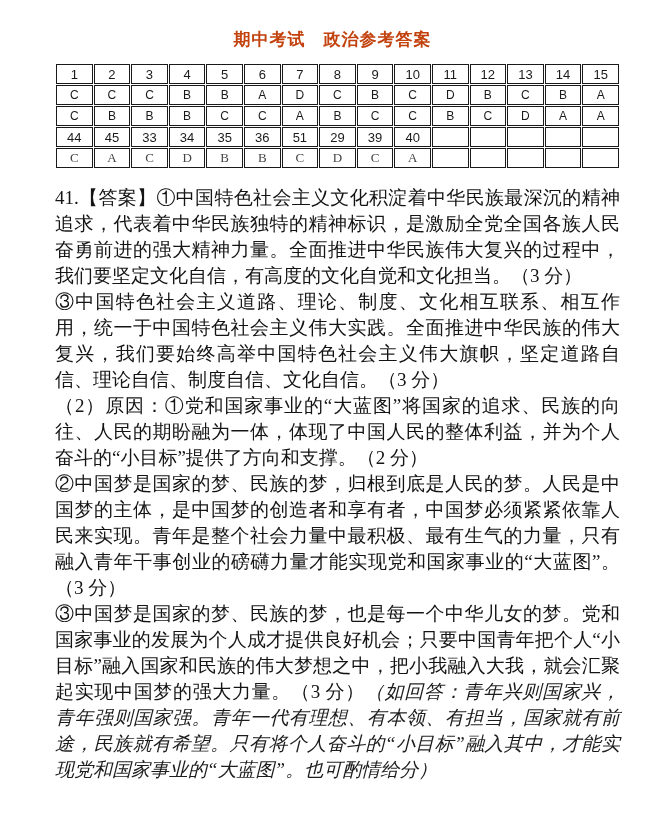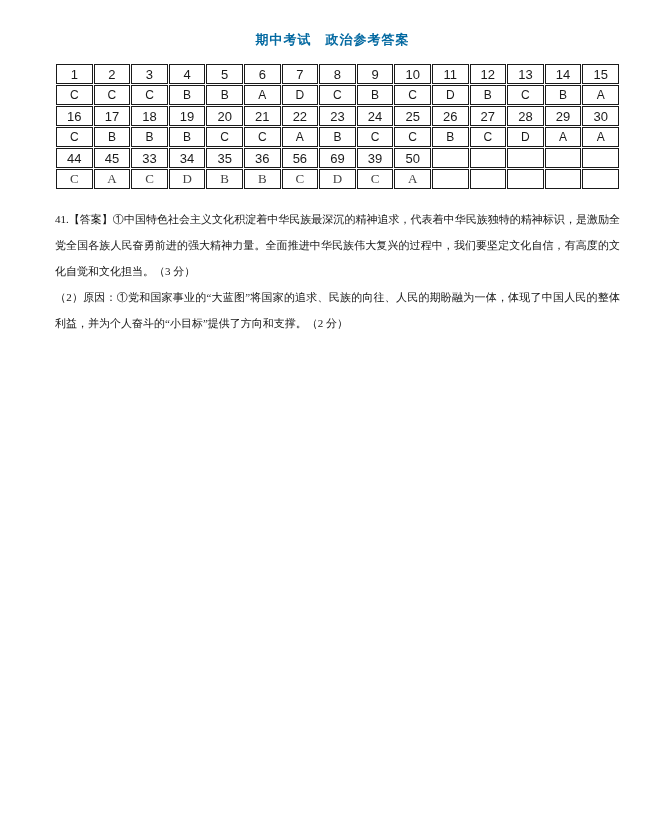--- a/index.html
+++ b/index.html
@@ -13,24 +13,24 @@
     height: 835px;
     background: #ffffff;
     overflow: hidden;
     font-family: "Liberation Serif", "DejaVu Serif", serif;
     color: #111111;
   }
   .doc-title {
     margin: 0;
     padding-top: 30px;
     text-align: center;
-    font-size: 13px;
+    font-size: 17px;
     line-height: 20px;
     font-weight: bold;
-    color: #0369a1;
+    color: #c2410c;
     letter-spacing: 1px;
     font-family: "Liberation Sans", "DejaVu Sans", sans-serif;
   }
   table.answer-table {
     border-collapse: separate;
     border-spacing: 1px;
     table-layout: fixed;
     width: 565px;
     margin: 13px 0 0 55px;
   }
@@ -53,21 +53,21 @@
     color: #1a1a1a;
   }
   td.ans2 {
     font-family: "Liberation Serif", "DejaVu Serif", serif;
     font-size: 13px;
     color: #444444;
   }
   .answer-text {
     margin: 16px 45px 0 55px;
     width: 565px;
-    font-size: 11px;
+    font-size: 19px;
     line-height: 26px;
     text-align: justify;
     color: #141414;
     font-family: Liberation Serif, serif;
   }
   .answer-text p {
     margin: 0;
     padding: 0;
   }
   .normal { font-style: normal; }
@@ -112,37 +112,20 @@
           <td class="ans">C</td>
           <td class="ans">B</td>
           <td class="ans">C</td>
           <td class="ans">D</td>
           <td class="ans">B</td>
           <td class="ans">C</td>
           <td class="ans">B</td>
           <td class="ans">A</td>
         </tr>
         <tr>
-          <td class="num">16</td>
-          <td class="num">17</td>
-          <td class="num">18</td>
-          <td class="num">19</td>
-          <td class="num">20</td>
-          <td class="num">21</td>
-          <td class="num">22</td>
-          <td class="num">23</td>
-          <td class="num">24</td>
-          <td class="num">25</td>
-          <td class="num">26</td>
-          <td class="num">27</td>
-          <td class="num">28</td>
-          <td class="num">29</td>
-          <td class="num">30</td>
-        </tr>
-        <tr>
           <td class="ans">C</td>
           <td class="ans">B</td>
           <td class="ans">B</td>
           <td class="ans">B</td>
           <td class="ans">C</td>
           <td class="ans">C</td>
           <td class="ans">A</td>
           <td class="ans">B</td>
           <td class="ans">C</td>
           <td class="ans">C</td>
@@ -152,24 +135,24 @@
           <td class="ans">A</td>
           <td class="ans">A</td>
         </tr>
         <tr>
           <td class="num">44</td>
           <td class="num">45</td>
           <td class="num">33</td>
           <td class="num">34</td>
           <td class="num">35</td>
           <td class="num">36</td>
-          <td class="num">56</td>
-          <td class="num">69</td>
+          <td class="num">51</td>
+          <td class="num">29</td>
           <td class="num">39</td>
-          <td class="num">50</td>
+          <td class="num">40</td>
           <td class="num"></td>
           <td class="num"></td>
           <td class="num"></td>
           <td class="num"></td>
           <td class="num"></td>
         </tr>
         <tr>
           <td class="ans2">C</td>
           <td class="ans2">A</td>
           <td class="ans2">C</td>
@@ -184,15 +167,18 @@
           <td class="ans2"></td>
           <td class="ans2"></td>
           <td class="ans2"></td>
           <td class="ans2"></td>
         </tr>
       </tbody>
   </table>
 
   <div class="answer-text">
       <p><span class="normal">41.【答案】①中国特色社会主义文化积淀着中华民族最深沉的精神追求，代表着中华民族独特的精神标识，是激励全党全国各族人民奋勇前进的强大精神力量。全面推进中华民族伟大复兴的过程中，我们要坚定文化自信，有高度的文化自觉和文化担当。（3 分）</span></p>
+      <p><span class="normal">③中国特色社会主义道路、理论、制度、文化相互联系、相互作用，统一于中国特色社会主义伟大实践。全面推进中华民族的伟大复兴，我们要始终高举中国特色社会主义伟大旗帜，坚定道路自信、理论自信、制度自信、文化自信。（3 分）</span></p>
       <p><span class="normal">（2）原因：①党和国家事业的“大蓝图”将国家的追求、民族的向往、人民的期盼融为一体，体现了中国人民的整体利益，并为个人奋斗的“小目标”提供了方向和支撑。（2 分）</span></p>
+      <p><span class="normal">②中国梦是国家的梦、民族的梦，归根到底是人民的梦。人民是中国梦的主体，是中国梦的创造者和享有者，中国梦必须紧紧依靠人民来实现。青年是整个社会力量中最积极、最有生气的力量，只有融入青年干事创业的磅礴力量才能实现党和国家事业的“大蓝图”。（3 分）</span></p>
+      <p><span class="normal">③中国梦是国家的梦、民族的梦，也是每一个中华儿女的梦。党和国家事业的发展为个人成才提供良好机会；只要中国青年把个人“小目标”融入国家和民族的伟大梦想之中，把小我融入大我，就会汇聚起实现中国梦的强大力量。（3 分）</span><span class="kai">（如回答：青年兴则国家兴，青年强则国家强。青年一代有理想、有本领、有担当，国家就有前途，民族就有希望。只有将个人奋斗的“小目标”融入其中，才能实现党和国家事业的“大蓝图”。也可酌情给分）</span></p>
     </div>
 </div>
 
 </body></html>

